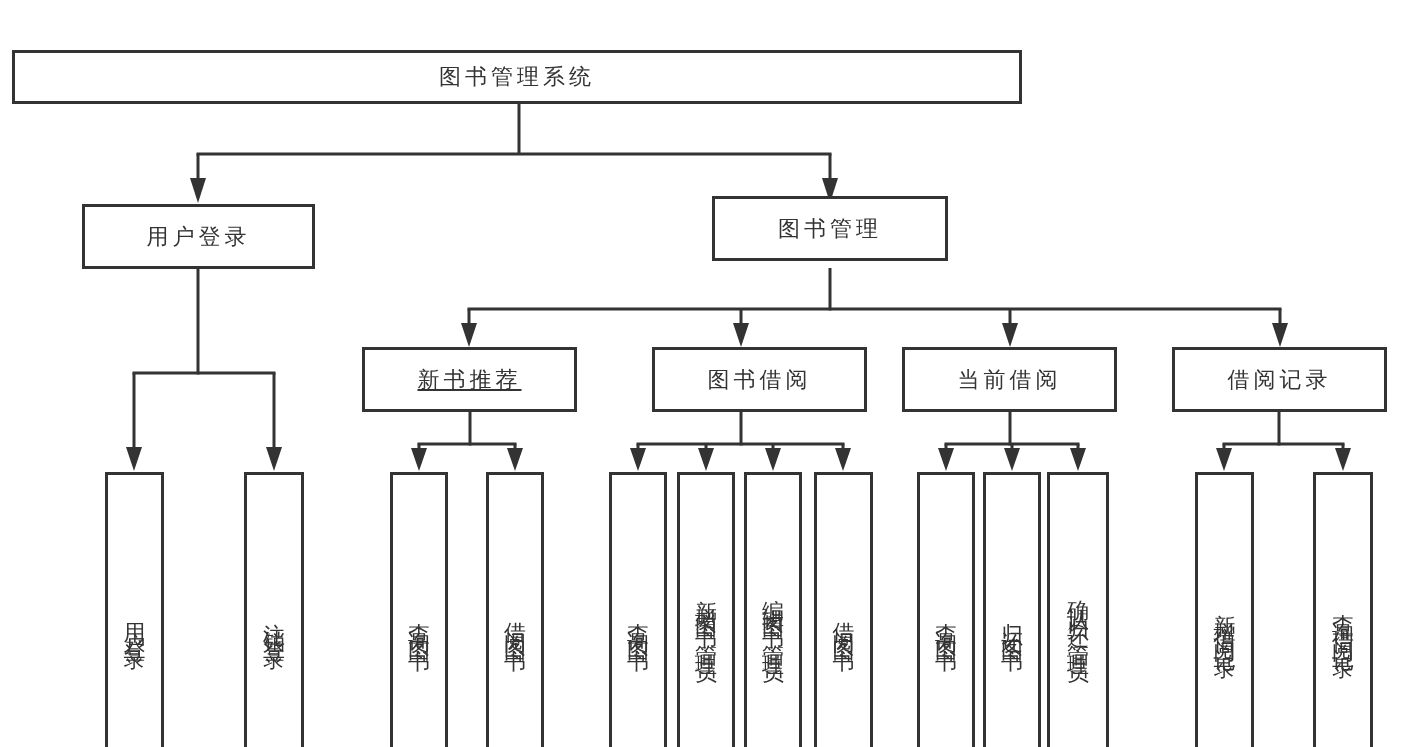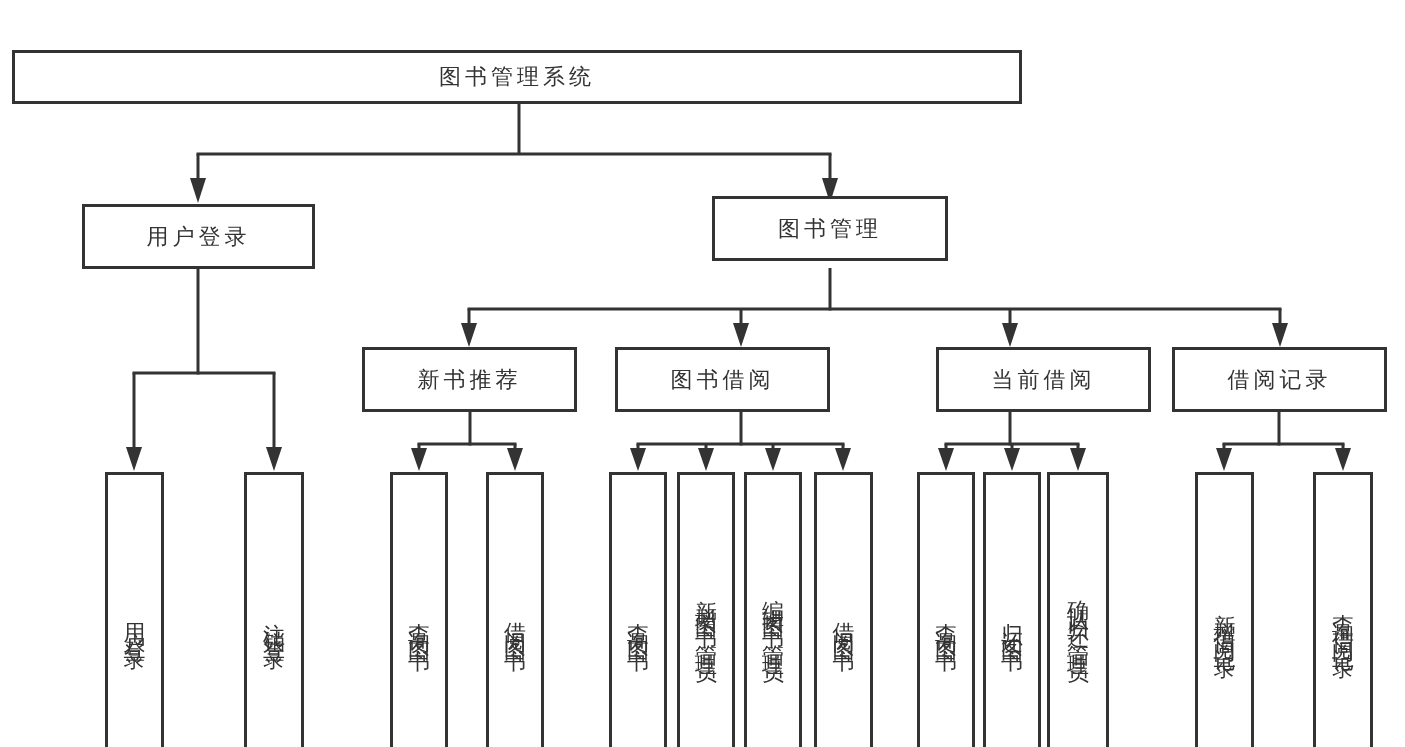--- a/index.html
+++ b/index.html
@@ -54,23 +54,23 @@
     letter-spacing: 9px;
     line-height: 1;
     white-space: nowrap;
   }
   
   .n-root           { left: 12px;   top: 14px;  width: 1010px; height: 54px; }
   
   .n-user-login     { left: 82px;   top: 168px; width: 233px;  height: 65px; }
   .n-book-mgmt      { left: 712px;  top: 160px; width: 236px;  height: 65px; }
   
-  .n-new-book-rec   { left: 362px;  top: 311px; width: 215px;  height: 65px; }
-  .n-book-borrow    { left: 615px;  top: 311px; width: 215px;  height: 65px; }
-  .n-current-borrow { left: 936px;  top: 311px; width: 215px;  height: 65px; }
+  .n-new-book-rec   { left: 362px;  top: 311px; width: 215px;  height: 65px; text-decoration: underline; }
+  .n-book-borrow    { left: 652px;  top: 311px; width: 215px;  height: 65px; }
+  .n-current-borrow { left: 902px;  top: 311px; width: 215px;  height: 65px; }
   .n-borrow-record  { left: 1172px; top: 311px; width: 215px;  height: 65px; }
   
   .leaf { top: 436px; height: 301px; }
   .n-leaf-a1 { left: 105px;  width: 59px; }
   .n-leaf-a2 { left: 244px;  width: 60px; }
   .n-leaf-b1 { left: 390px;  width: 58px; }
   .n-leaf-b2 { left: 486px;  width: 58px; }
   .n-leaf-c1 { left: 609px;  width: 58px; }
   .n-leaf-c2 { left: 677px;  width: 58px; }
   .n-leaf-c3 { left: 744px;  width: 58px; }

